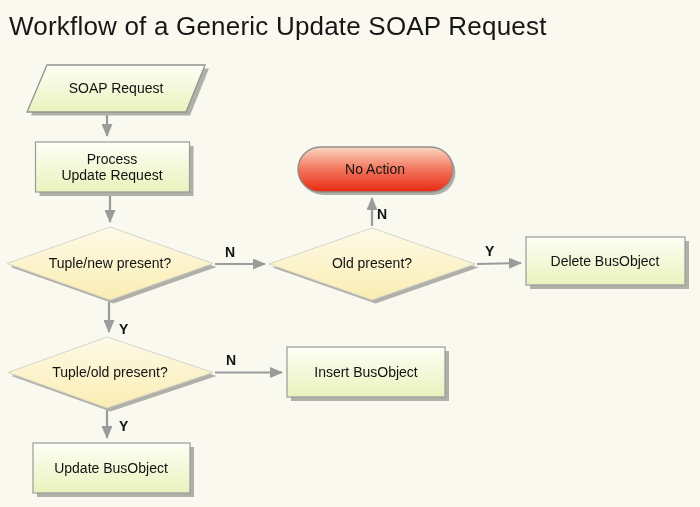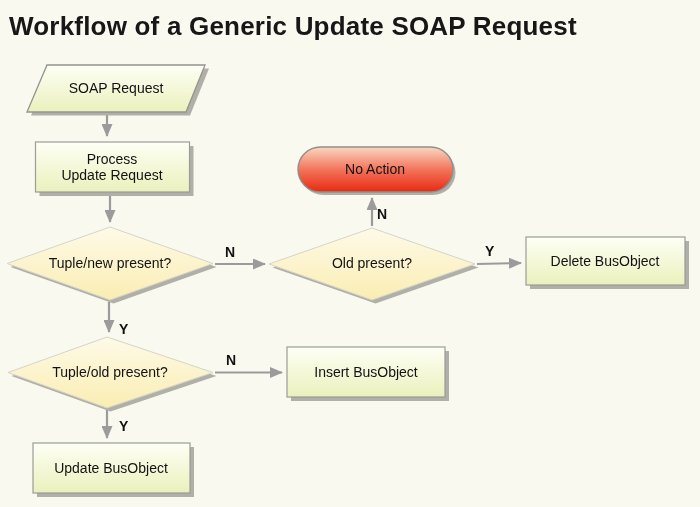--- a/index.html
+++ b/index.html
@@ -15,21 +15,21 @@
     background: #F9F9F0;
     overflow: hidden;
   }
   .page-title {
     position: absolute;
     left: 9px;
     top: 11px;
     margin: 0;
     font-family: "Liberation Sans", sans-serif;
     font-size: 26px;
-    font-weight: bold;
+    font-weight: normal;
     letter-spacing: 0.2px;
     color: #191617;
     white-space: nowrap;
   }
   svg.flow {
     position: absolute;
     left: 0;
     top: 0;
   }
   .shadow       { fill: #B0B0A8; }

